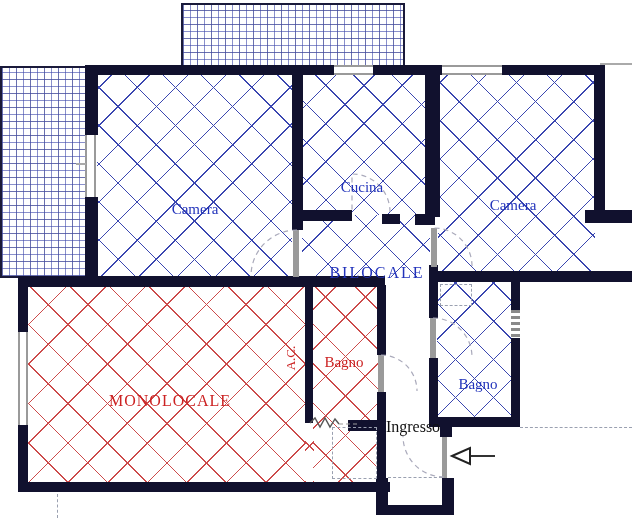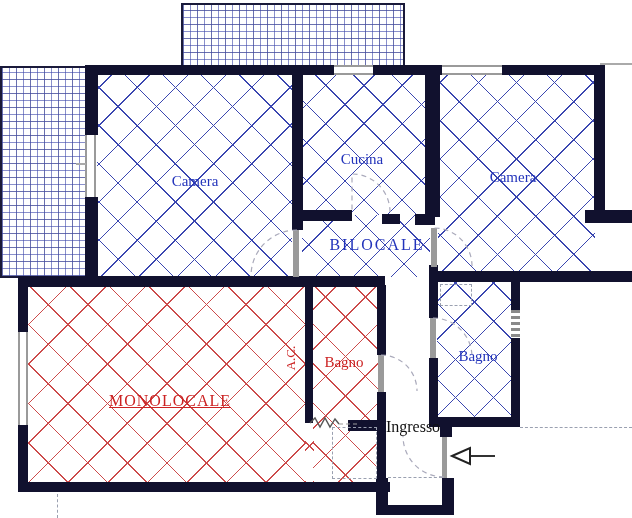--- a/index.html
+++ b/index.html
@@ -33,21 +33,21 @@
          border-bottom:2px solid var(--door-gray);}
   .win-v{position:absolute;background:#fff;border-left:2px solid var(--door-gray);
          border-right:2px solid var(--door-gray);}
   .win-stripe{position:absolute;background:repeating-linear-gradient(180deg,#8a8a8a 0 3px,#fff 3px 6px);}
   .leaf{position:absolute;background:var(--door-gray);}
   .dashed-rect{position:absolute;border:1px dashed var(--dash);}
   .dash-h{position:absolute;border-top:1px dashed var(--dash);}
   .dash-v{position:absolute;border-left:1px dashed var(--dash);}
   .thin-h{position:absolute;background:#aaa;}
   .label{position:absolute;transform:translate(-50%,-50%);white-space:nowrap;}
-  .t-blue{color:var(--blue-text);}
+  .t-blue{color:var(--blue-text);margin-top:28px;}
   .t-red{color:var(--red-text);}
   .t-ink{color:var(--ink);}
   .room{font-size:15px;}
   .unit{font-size:16px;letter-spacing:2px;}
   .rot{transform:translate(-50%,-50%) rotate(-90deg);font-size:13px;}
   svg.overlay{position:absolute;left:0;top:0;pointer-events:none;}
 </style>
 </head>
 <body>
 
@@ -129,17 +129,17 @@
     <line x1="339" y1="424" x2="360" y2="424" stroke="#999" stroke-width="1.2" stroke-dasharray="4 3"></line>
     <line x1="495" y1="456" x2="469" y2="456" stroke="#333" stroke-width="2"></line>
     <polygon points="452,456 470,448 470,464" fill="#ffffff" stroke="#222" stroke-width="2"></polygon>
   </svg>
 
   <div class="label room t-blue" style="left:195px;top:181px;">Camera</div>
   <div class="label room t-blue" style="left:362px;top:159px;">Cucina</div>
   <div class="label room t-blue" style="left:513px;top:177px;">Camera</div>
   <div class="label unit t-blue" style="left:377px;top:245px;">BILOCALE</div>
   <div class="label room t-blue" style="left:478px;top:356px;">Bagno</div>
-  <div class="label unit t-red" style="left:170px;top:401px;letter-spacing:1px;text-decoration:underline;">MONOLOCALE</div>
+  <div class="label unit t-red" style="left:170px;top:401px;letter-spacing:1px;">MONOLOCALE</div>
   <div class="label room t-red" style="left:344px;top:362px;">Bagno</div>
   <div class="label rot t-red" style="left:291px;top:358px;">A.C.</div>
   <div class="label t-ink" style="left:413px;top:427px;font-size:16px;text-align:right;">Ingresso</div>
 </div>
 
 </body></html>

